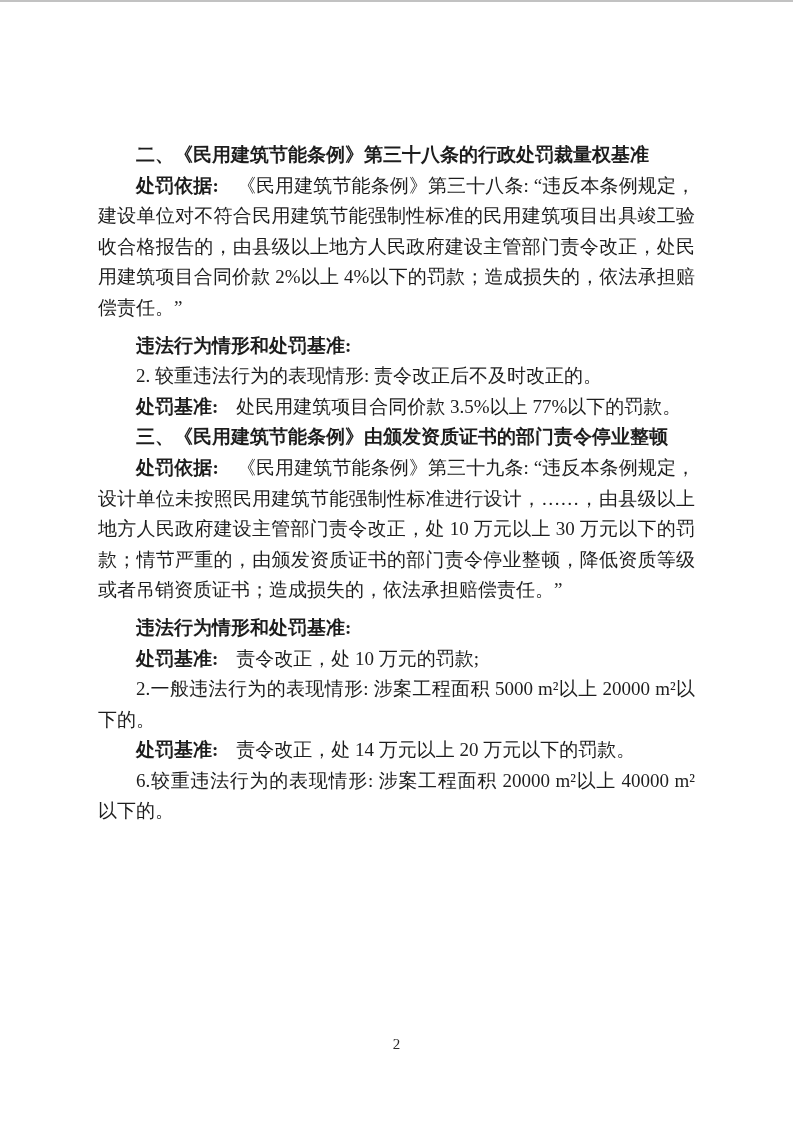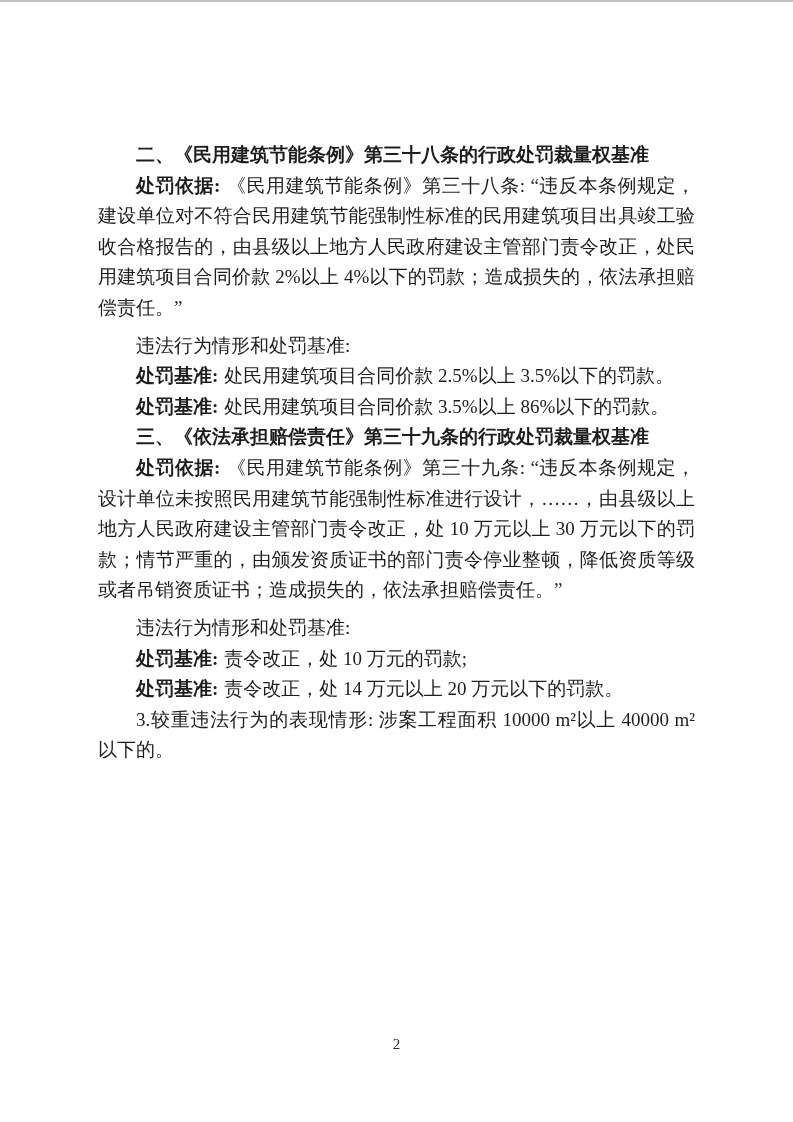--- a/index.html
+++ b/index.html
@@ -29,22 +29,22 @@
     width: 597px;
     font-size: 19px;
     line-height: 30.6px;
     text-align: justify;
   }
   .content p {
     margin: 0;
     text-indent: 2em;
   }
   .heading { font-weight: bold; }
-  .subhead { font-weight: normal; margin-top: 7px !important; }
-  .label { font-weight: bold; margin-right: 6px; }
+  .subhead { font-weight: bold; margin-top: 7px !important; }
+  .label { font-weight: bold; margin-right: 18px; }
   .pageno {
     position: absolute;
     top: 1036px;
     left: 0;
     width: 100%;
     text-align: center;
     font-size: 15px;
     color: #2a2a2a;
   }
 </style>
@@ -58,42 +58,41 @@
 
     <p class="heading">二、《民用建筑节能条例》第三十八条的行政处罚裁量权基准</p>
 
     <p>
       <span class="label">处罚依据:</span><span>《民用建筑节能条例》第三十八条: “违反本条例规定，建设单位对不符合民用建筑节能强制性标准的民用建筑项目出具竣工验收合格报告的，由县级以上地方人民政府建设主管部门责令改正，处民用建筑项目合同价款 2%以上 4%以下的罚款；造成损失的，依法承担赔偿责任。”</span>
     </p>
 
     <p class="subhead">违法行为情形和处罚基准:</p>
 
 
+    <p>2. 较重违法行为的表现情形: 责令改正后不及时改正的。</p>
+
     <p>
-      <span class="label">处罚基准:</span><span>处民用建筑项目合同价款 2.5%以上 3.5%以下的罚款。</span>
+      <span class="label">处罚基准:</span><span>处民用建筑项目合同价款 3.5%以上 77%以下的罚款。</span>
     </p>
 
-    <p>
-      <span class="label">处罚基准:</span><span>处民用建筑项目合同价款 3.5%以上 86%以下的罚款。</span>
-    </p>
-
-    <p class="heading">三、《依法承担赔偿责任》第三十九条的行政处罚裁量权基准</p>
+    <p class="heading">三、《民用建筑节能条例》由颁发资质证书的部门责令停业整顿</p>
 
     <p>
       <span class="label">处罚依据:</span><span>《民用建筑节能条例》第三十九条: “违反本条例规定，设计单位未按照民用建筑节能强制性标准进行设计，……，由县级以上地方人民政府建设主管部门责令改正，处 10 万元以上 30 万元以下的罚款；情节严重的，由颁发资质证书的部门责令停业整顿，降低资质等级或者吊销资质证书；造成损失的，依法承担赔偿责任。”</span>
     </p>
 
     <p class="subhead">违法行为情形和处罚基准:</p>
 
     <p>
       <span class="label">处罚基准:</span><span>责令改正，处 10 万元的罚款;</span>
     </p>
 
+    <p>2.一般违法行为的表现情形: 涉案工程面积 5000 m²以上 20000 m²以下的。</p>
     <p>
       <span class="label">处罚基准:</span><span>责令改正，处 14 万元以上 20 万元以下的罚款。</span>
     </p>
 
-    <p>3.较重违法行为的表现情形: 涉案工程面积 10000 m²以上 40000 m²以下的。</p>
+    <p>6.较重违法行为的表现情形: 涉案工程面积 20000 m²以上 40000 m²以下的。</p>
 
   </div>
 
   <div class="pageno">2</div>
 </div>
 
 </body></html>

